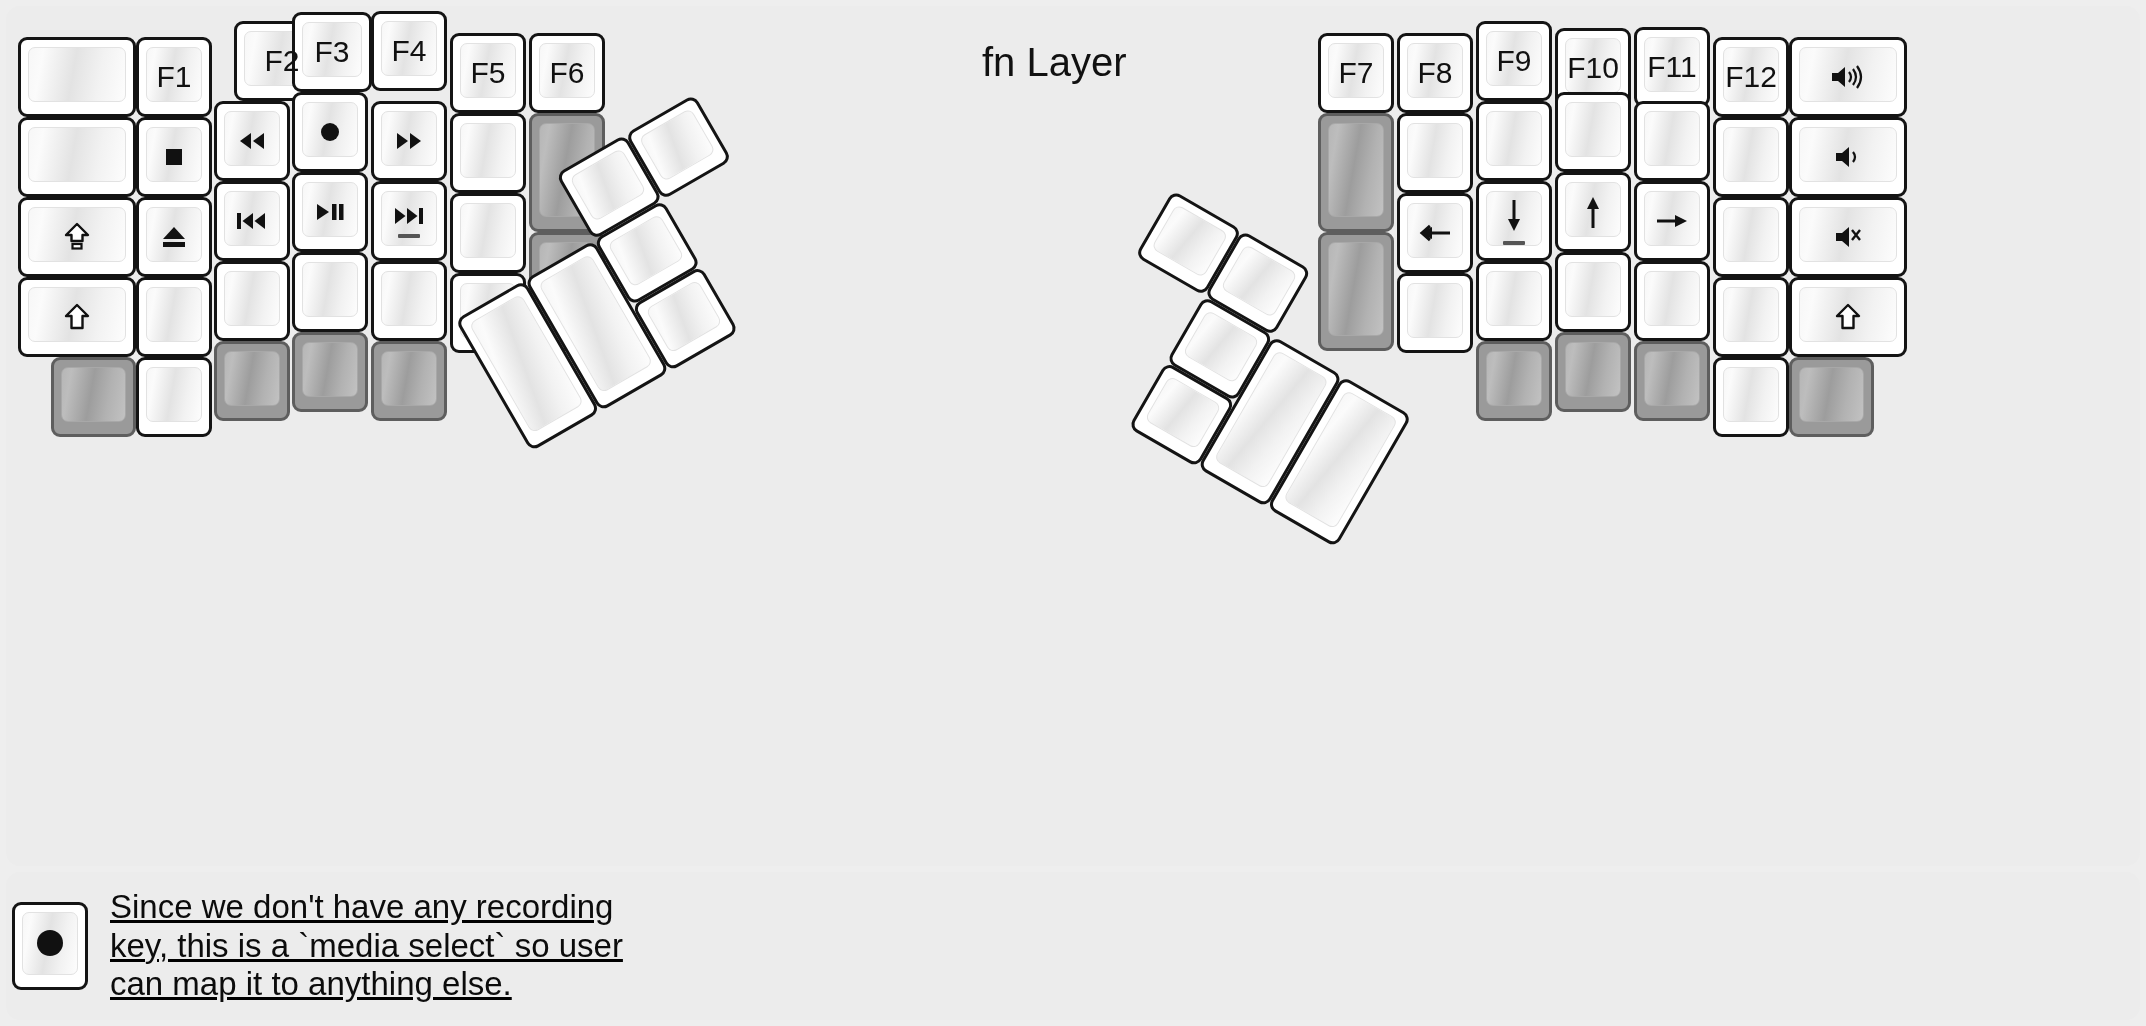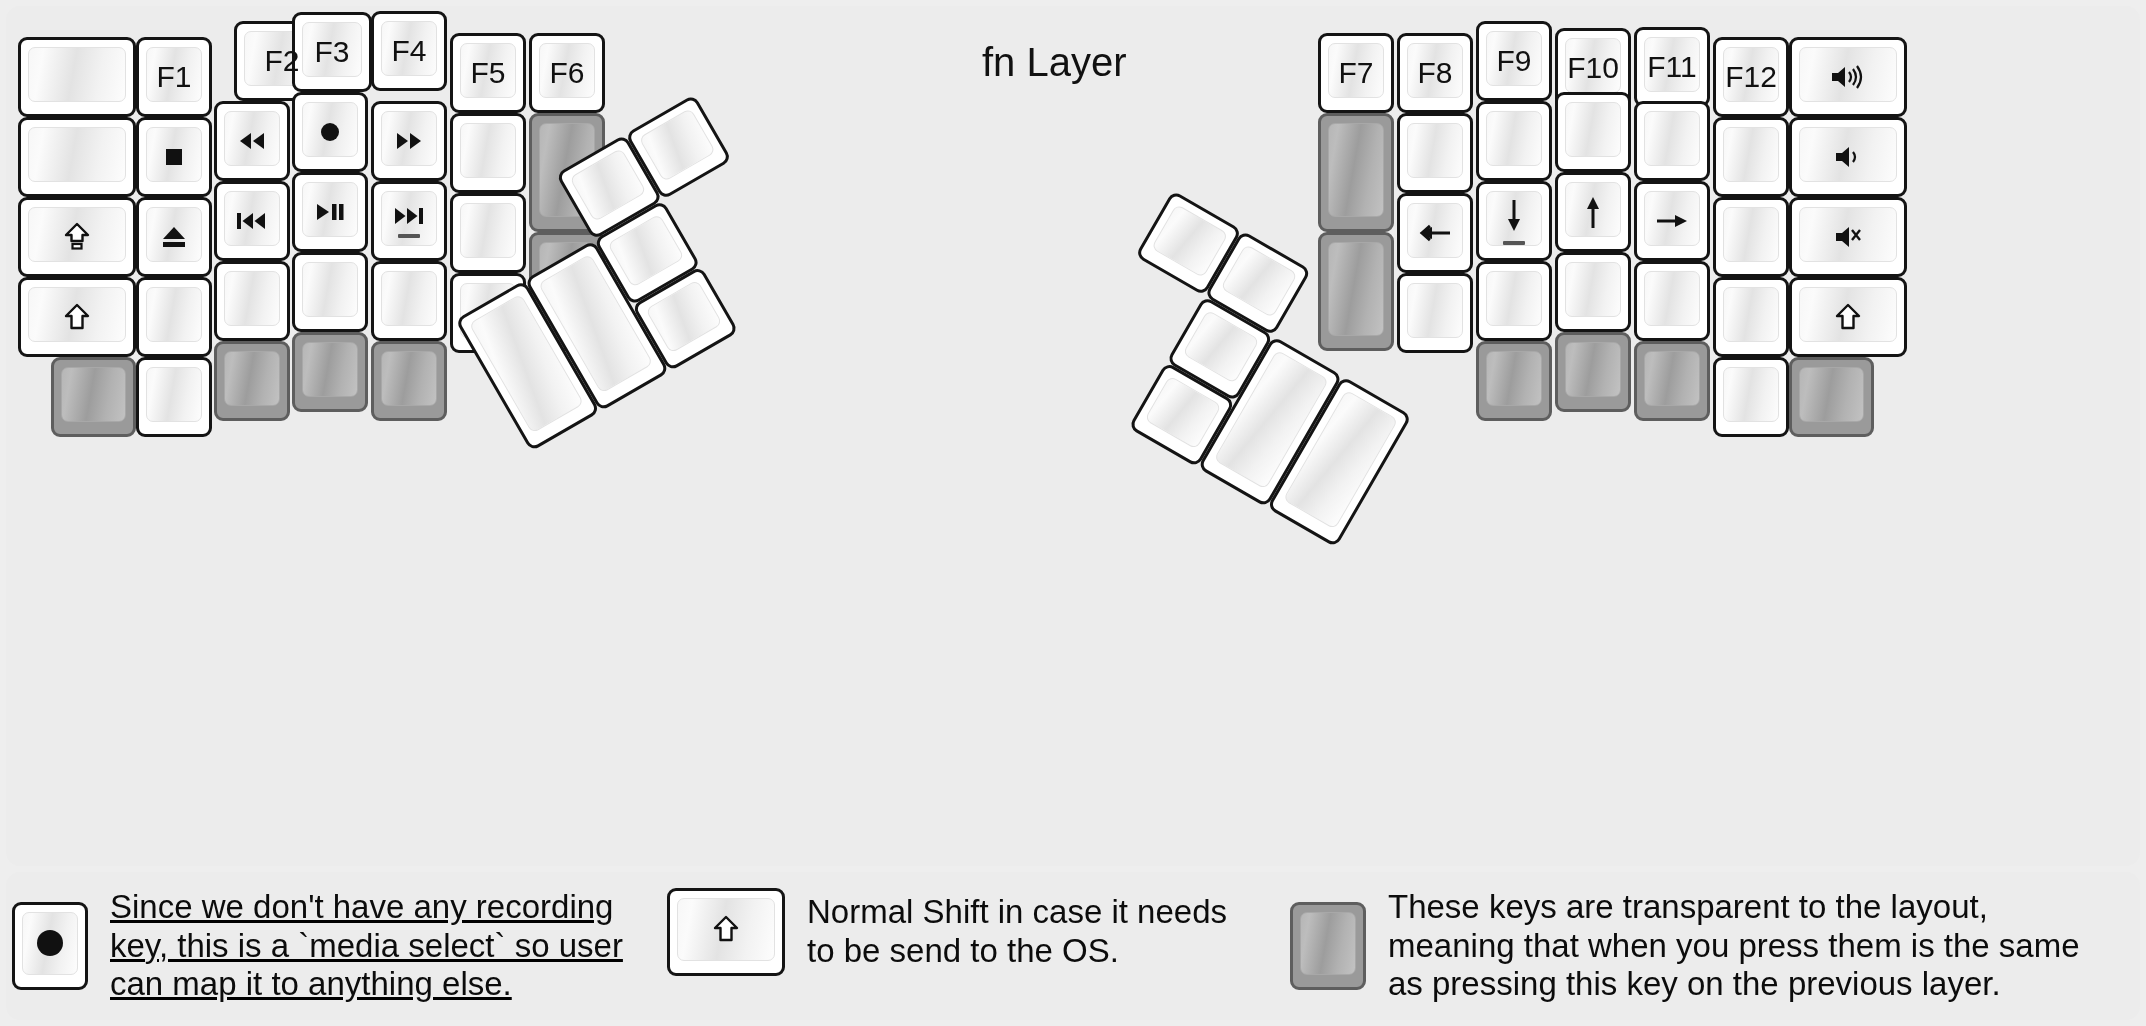--- a/index.html
+++ b/index.html
@@ -528,36 +528,15 @@
       <span class="cap"></span>
       <span class="lbl">
         <span class="dot"></span>
       </span>
     </div>
     <div class="legend-text">Since we don't have any recording
 key, this is a `media select` so user
 can map it to anything else.</div>
   </div>
 
-  <div class="legend-item" style="left:667px;top:888px;">
-    <div class="legend-key" style="width:118px;height:88px;">
-      <span class="cap"></span>
-      <span class="lbl">
-        <svg width="26" height="28" viewBox="0 0 26 28">
-          <path d="M13 2 L24 13 L18.5 13 L18.5 25 L7.5 25 L7.5 13 L2 13 Z" fill="#fff" stroke="#111" stroke-width="2.4" stroke-linejoin="round"></path>
-        </svg>
-      </span>
-    </div>
-    <div class="legend-text">Normal Shift in case it needs
-to be send to the OS.</div>
-  </div>
-
-  <div class="legend-item" style="left:1290px;top:888px;">
-    <div class="legend-key trans" style="width:76px;height:88px;">
-      <span class="cap"></span>
-      <span class="lbl"></span>
-    </div>
-    <div class="legend-text">These keys are transparent to the layout,
-meaning that when you press them is the same
-as pressing this key on the previous layer.</div>
-  </div>
+
 
 </div>
 
 </body></html>

